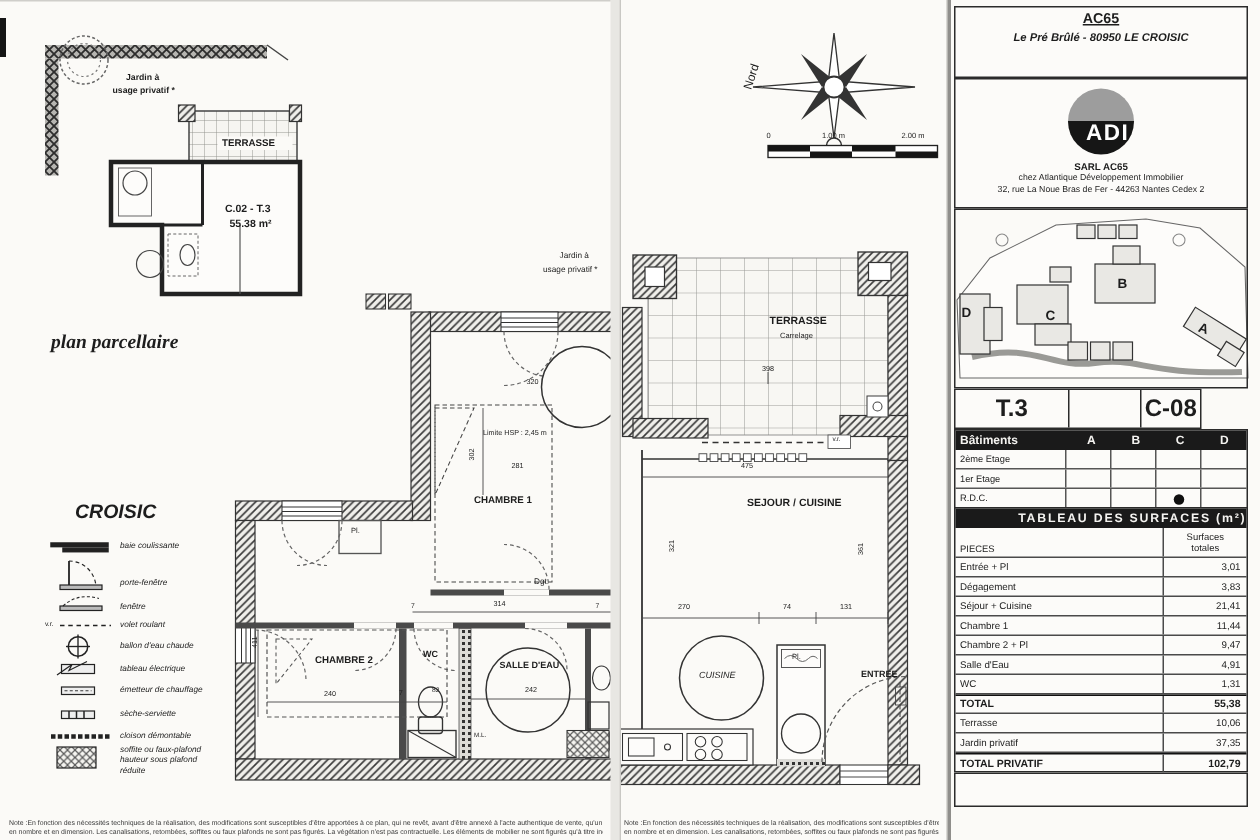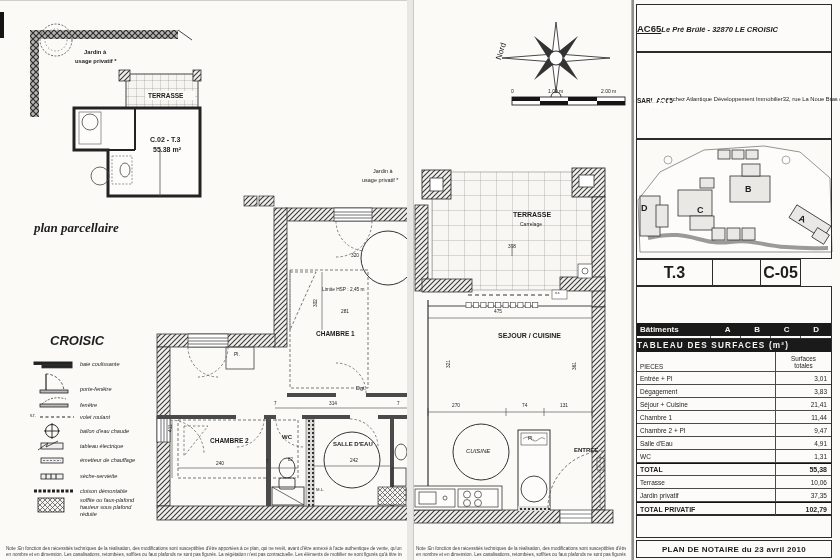--- a/index.html
+++ b/index.html
@@ -10,41 +10,41 @@
   .pageM{left:413px;width:217px;border-left:1px solid #c9c8c4;border-right:1px solid #b7b6b2;}
   .pageR{left:632px;width:208px;border-left:2px solid #8f8e8b;}
   svg.art{position:absolute;left:0;top:0;pointer-events:none;}
   .lbl{position:absolute;white-space:nowrap;line-height:1.15;color:#1d1d1d;}
   .b{font-weight:bold}.i{font-style:italic}
   .r90{transform:rotate(-90deg);transform-origin:0 0;}
   .rN{transform:rotate(-72deg);transform-origin:0 0;}
   .serif{font-family:"Liberation Serif",serif;margin-top:24px;}
   .box{position:absolute;border:1px solid #2b2b2b;background:#fcfbf9;box-sizing:border-box;}
   .bar{background:#1a1a1a;color:#f4f3f0;display:flex;align-items:center;box-sizing:border-box;}
-  .center{display:flex;flex-direction:row;align-items:center;}
+  .center{display:flex;flex-direction:column;align-items:center;}
   
   .unitrow{display:flex;height:100%;}
   .ucell{display:flex;align-items:center;justify-content:center;font-weight:bold;font-size:16px;box-sizing:border-box;}
   
   .brow{display:flex;height:13px;border-bottom:1px solid #555;font-size:6.2px;align-items:stretch;box-sizing:border-box;}
   .blabel{width:74px;padding-left:3px;border-right:1px solid #555;display:flex;align-items:center;box-sizing:border-box;}
   .bcell{width:30px;border-right:1px solid #555;position:relative;box-sizing:border-box;}
   .bcell:last-child{border-right:none;}
   .dot{position:absolute;width:7px;height:7px;border-radius:50%;background:#101010;left:50%;top:50%;transform:translate(-50%,-50%);}
   
   .srow{display:flex;height:13px;border-bottom:1px solid #4a4a4a;font-size:6.5px;align-items:center;box-sizing:border-box;}
   .srow .sl{flex:1;padding-left:3px;}
   .srow .sv{width:56px;text-align:right;padding-right:4px;border-left:1px solid #4a4a4a;align-self:stretch;display:flex;align-items:center;justify-content:flex-end;box-sizing:border-box;}
   .srow.tot{font-weight:bold;border-top:1.5px solid #111;font-size:7px;}
   .shead{display:flex;height:20px;border-bottom:1px solid #4a4a4a;font-size:6.3px;box-sizing:border-box;}
   .shead .hl{flex:1;display:flex;align-items:flex-end;padding:0 0 1px 3px;}
   .shead .hv{width:56px;border-left:1px solid #4a4a4a;display:flex;flex-direction:column;align-items:center;justify-content:center;box-sizing:border-box;}
   
   .adilogo{width:44px;height:44px;border-radius:50%;background:linear-gradient(#9d9d9d 0 50%,#161616 50% 100%);position:relative;}
-  .adilogo span{position:absolute;left:12px;right:0;top:21px;text-align:center;color:#fff;font-weight:bold;font-size:11px;letter-spacing:1px;font-family:"Liberation Sans",sans-serif;}
+  .adilogo span{position:absolute;left:12px;right:0;top:21px;color:#fff;font-weight:bold;font-size:15px;letter-spacing:1px;font-family:"Liberation Sans",sans-serif;}
   .finenote{position:absolute;overflow:hidden;font-size:4.6px;color:#3a3a3a;line-height:1.35;white-space:nowrap;}
   .archline{position:absolute;border-top:1px solid #777;border-bottom:1px solid #777;font-size:10px;display:flex;align-items:center;padding-left:5px;box-sizing:border-box;background:#fbfaf7;}
 </style>
 </head>
 <body>
 
 <div class="canvas">
 
   <div class="page pageL"></div>
   <div class="page pageM"></div>
@@ -394,21 +394,21 @@
   <div class="lbl r90" style="left:572px;top:370px;font-size:4.8px;">361</div>
   <div class="lbl" style="left:452px;top:403px;font-size:4.8px;">270</div>
   <div class="lbl" style="left:522px;top:403px;font-size:4.8px;">74</div>
   <div class="lbl" style="left:560px;top:403px;font-size:4.8px;">131</div>
   <div class="lbl i" style="left:466px;top:448px;font-size:6px;">CUISINE</div>
   <div class="lbl" style="left:528px;top:436px;font-size:5px;">Pl.</div>
   <div class="lbl b" style="left:574px;top:447px;font-size:6px;">ENTREE</div>
 
   <div class="box center" style="left:636px;top:4px;width:196px;height:48px;padding-top:3px;">
     <div class="lbl b" style="position:static;font-size:9.5px;text-decoration:underline;">AC65</div>
-    <div class="lbl b i" style="position:static;font-size:7.5px;margin-top:2px;">Le Pré Brûlé - 32870 LE CROISIC</div>
+    <div class="lbl b i" style="position:static;font-size:7.5px;margin-top:2px;">Le Pré Brûlé - 80950 LE CROISIC</div>
   </div>
 
   <div class="box center" style="left:636px;top:52px;width:196px;height:87px;padding-top:6px;">
     <div class="adilogo">
         <span>ADI</span>
       </div>
     <div class="lbl b" style="position:static;font-size:6.5px;margin-top:5px;">SARL AC65</div>
     <div class="lbl" style="position:static;font-size:5.8px;margin-top:1px;">chez Atlantique Développement Immobilier</div>
     <div class="lbl" style="position:static;font-size:5.8px;margin-top:1px;">32, rue La Noue Bras de Fer - 44263 Nantes Cedex 2</div>
   </div>
@@ -416,26 +416,26 @@
   <div class="box" style="left:636px;top:139px;width:196px;height:120px;background:transparent;"></div>
   <div class="lbl b" style="left:641px;top:203px;font-size:9px;">D</div>
   <div class="lbl b" style="left:697px;top:205px;font-size:9px;">C</div>
   <div class="lbl b" style="left:745px;top:184px;font-size:9px;">B</div>
   <div class="lbl b" style="left:799px;top:214px;font-size:9px;transform:rotate(18deg);">A</div>
 
   <div class="box" style="left:636px;top:259px;width:165px;height:27px;">
     <div class="unitrow">
       <div class="ucell" style="width:76px;border-right:1px solid #2b2b2b;">T.3</div>
       <div class="ucell" style="width:48px;border-right:1px solid #2b2b2b;"></div>
-      <div class="ucell" style="flex:1;">C-05</div>
+      <div class="ucell" style="flex:1;">C-08</div>
     </div>
   </div>
 
   <div class="box" style="left:636px;top:286px;width:196px;height:53px;">
-    <div class="bar" style="height:13px;font-size:8px;font-weight:bold;margin-top:36px;">
+    <div class="bar" style="height:13px;font-size:8px;font-weight:bold;">
       <span style="width:74px;padding-left:3px;">Bâtiments</span>
       <span style="width:30px;text-align:center;">A</span>
       <span style="width:30px;text-align:center;">B</span>
       <span style="width:30px;text-align:center;">C</span>
       <span style="width:30px;text-align:center;">D</span>
     </div>
     <div class="brow">
       <div class="blabel">2ème Etage</div>
       <div class="bcell"></div>
         <div class="bcell"></div>
@@ -454,21 +454,21 @@
       <div class="bcell"></div>
         <div class="bcell"></div>
       <div class="bcell">
           <div class="dot"></div>
         </div>
       <div class="bcell"></div>
     </div>
   </div>
 
   <div class="box" style="left:636px;top:338px;width:196px;height:177px;">
-    <div class="bar" style="height:13px;justify-content:flex-start;">
+    <div class="bar" style="height:13px;justify-content:flex-end;">
       <span class="b" style="font-size:8.2px;letter-spacing:1.2px;">TABLEAU DES SURFACES (m²)</span>
     </div>
     <div class="shead">
       <div class="hl">PIECES</div>
       <div class="hv">
         <span>Surfaces</span>
         <span>totales</span>
       </div>
     </div>
     <div class="srow">
@@ -512,23 +512,20 @@
         <span class="sv">37,35</span>
       </div>
     <div class="srow tot" style="border-bottom:none;">
         <span class="sl">TOTAL PRIVATIF</span>
         <span class="sv">102,79</span>
       </div>
   </div>
 
   <div class="box" style="left:636px;top:515px;width:196px;height:23px;"></div>
 
-  <div class="box" style="left:636px;top:540px;width:196px;height:18px;border-width:1.5px;display:flex;align-items:center;justify-content:center;">
-    <span class="b" style="font-size:8px;letter-spacing:0.3px;">PLAN DE NOTAIRE du 23 avril 2010</span>
-  </div>
 
   <div class="finenote" style="left:6px;top:546px;width:396px;height:13px;">
     <div>Note :En fonction des nécessités techniques de la réalisation, des modifications sont susceptibles d'être apportées à ce plan, qui ne revêt, avant d'être annexé à l'acte authentique de vente, qu'un caractère informatif. La</div>
     <div>en nombre et en dimension. Les canalisations, retombées, soffites ou faux plafonds ne sont pas figurés. La végétation n'est pas contractuelle. Les éléments de mobilier ne sont figurés qu'à titre indicatif.</div>
   </div>
   <div class="finenote" style="left:416px;top:546px;width:210px;height:13px;">
     <div>Note :En fonction des nécessités techniques de la réalisation, des modifications sont susceptibles d'être apportées à ce plan, qui ne revêt, avant d'être annexé à l'acte authentique de vente, qu'un caractère informatif. La</div>
     <div>en nombre et en dimension. Les canalisations, retombées, soffites ou faux plafonds ne sont pas figurés. La végétation n'est pas contractuelle. Les éléments de mobilier ne sont figurés qu'à titre indicatif.</div>
   </div>
 

